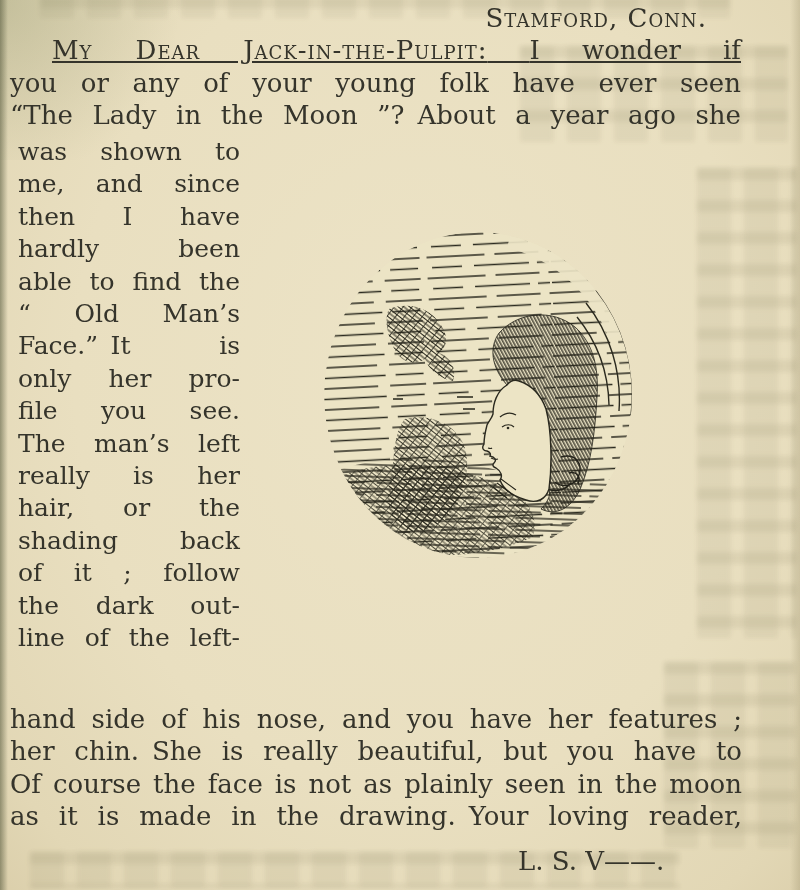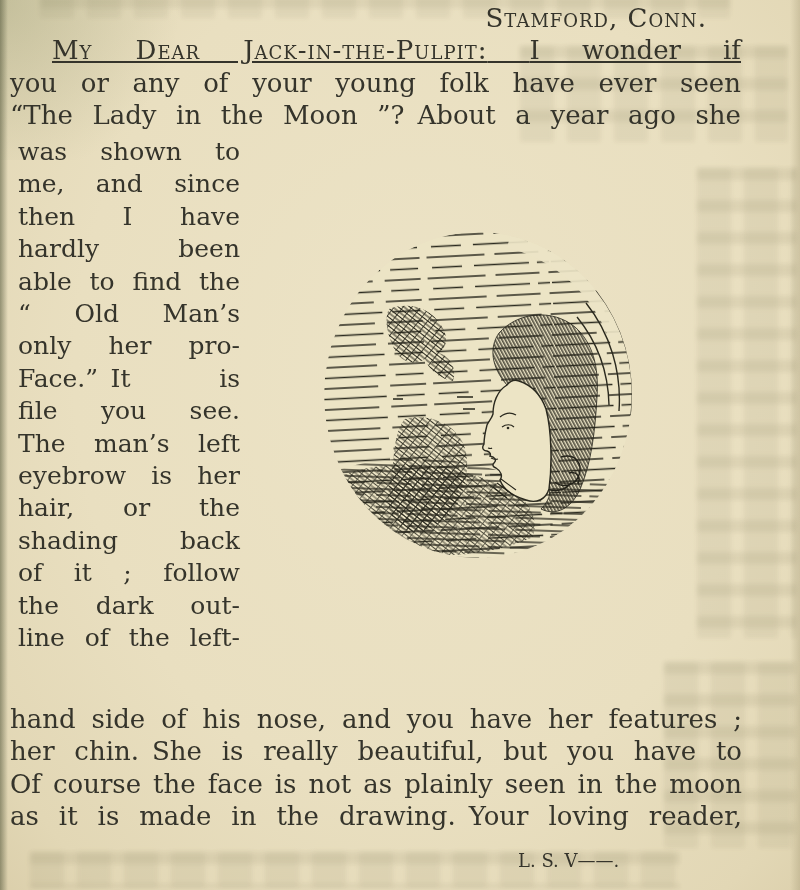--- a/index.html
+++ b/index.html
@@ -31,21 +31,21 @@
   .just{text-align:justify; text-align-last:justify; text-justify:inter-word;}
   .sc{font-variant:small-caps; letter-spacing:1px;}
   .dateline{text-align:center; text-align-last:right; padding-right:34px;}
   .indent{text-indent:42px;text-decoration:underline;}
 
   .topblock{position:absolute; left:10px; top:2px; width:731px;}
   .leftcol{position:absolute; left:10px; top:136px; width:230px;}
   .leftcol .line{font-size:25px;margin-left:8px;}
   .bottomblock{position:absolute; left:10px; top:655px; width:732px;margin-top:48px;}
   .signature{position:absolute; left:518px; top:845px; width:210px;
-    font-size:18px; line-height:32px;}
+    font-size:26px; line-height:32px;}
 
   .figure{position:absolute; left:243px; top:157px; width:557px; height:508px; pointer-events:none;}
   .figure svg{display:block; width:100%; height:100%;}
 </style>
 </head>
 <body>
 
 <div class="page">
 
   <div class="bleed b1"></div>
@@ -64,25 +64,25 @@
     <div class="line just">“The Lady in the Moon ”? About a year ago she</div>
   </div>
 
   <div class="leftcol">
     <div class="line just">was shown to</div>
     <div class="line just">me, and since</div>
     <div class="line just">then I have</div>
     <div class="line just">hardly been</div>
     <div class="line just">able to find the</div>
     <div class="line just">“ Old Man’s</div>
+    <div class="line just">Face.” It is</div>
     <div class="line just">only her pro-</div>
-    <div class="line just">Face.” It is</div>
     <div class="line just">file you see.</div>
     <div class="line just">The man’s left</div>
-    <div class="line just">eyebrow is her</div>
+    <div class="line just">really is her</div>
     <div class="line just">hair, or the</div>
     <div class="line just">shading back</div>
     <div class="line just">of it ; follow</div>
     <div class="line just">the dark out-</div>
     <div class="line just">line of the left-</div>
   </div>
 
   <div class="figure">
     <svg viewBox="0 0 557 508" role="img" aria-label="Ink drawing: the full moon against a black night-sky blot, with a lady’s profile face visible in the moon">
       <defs>

